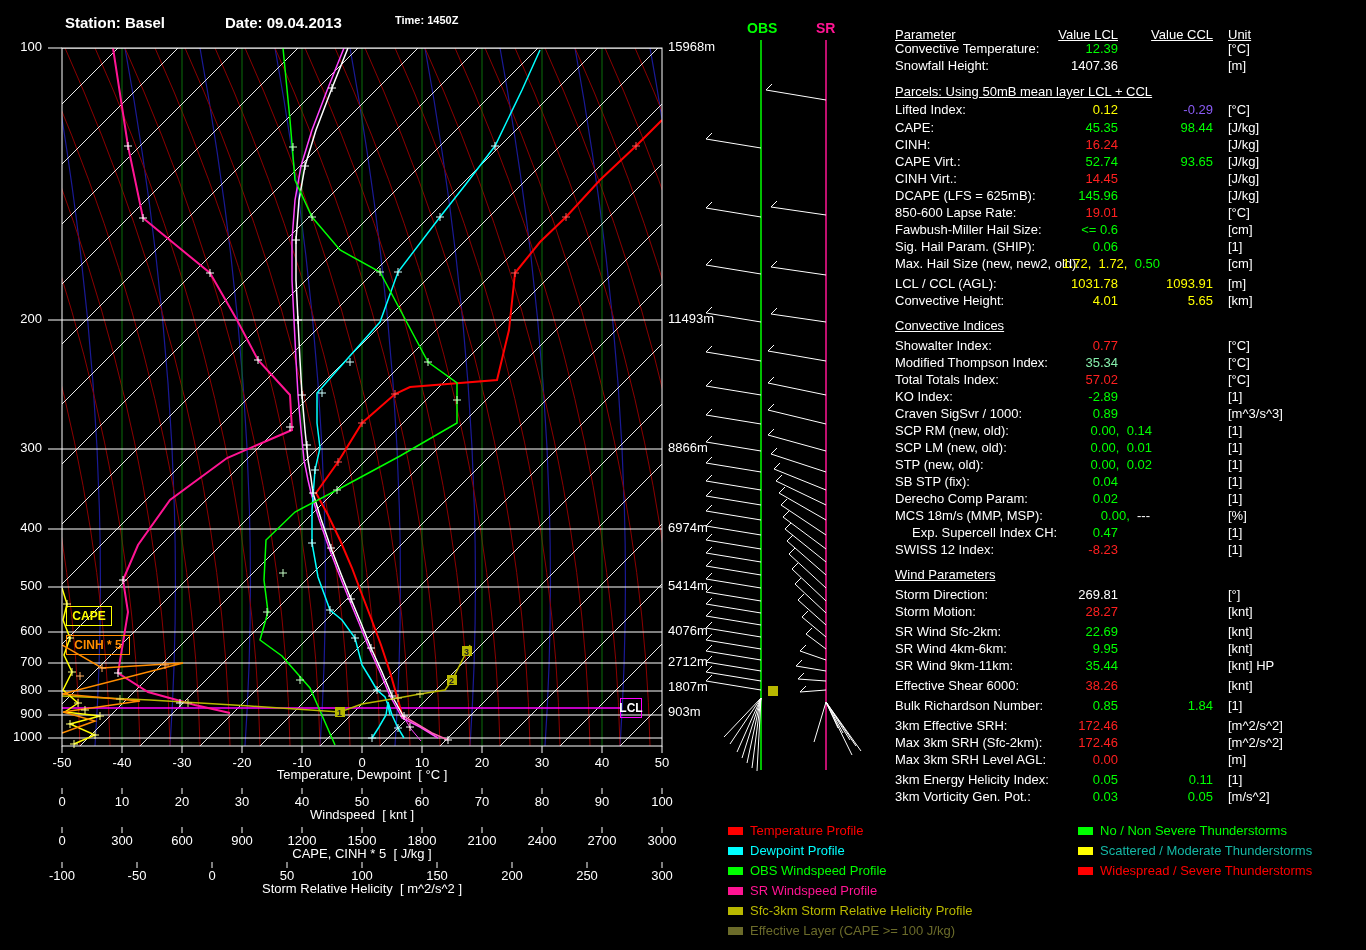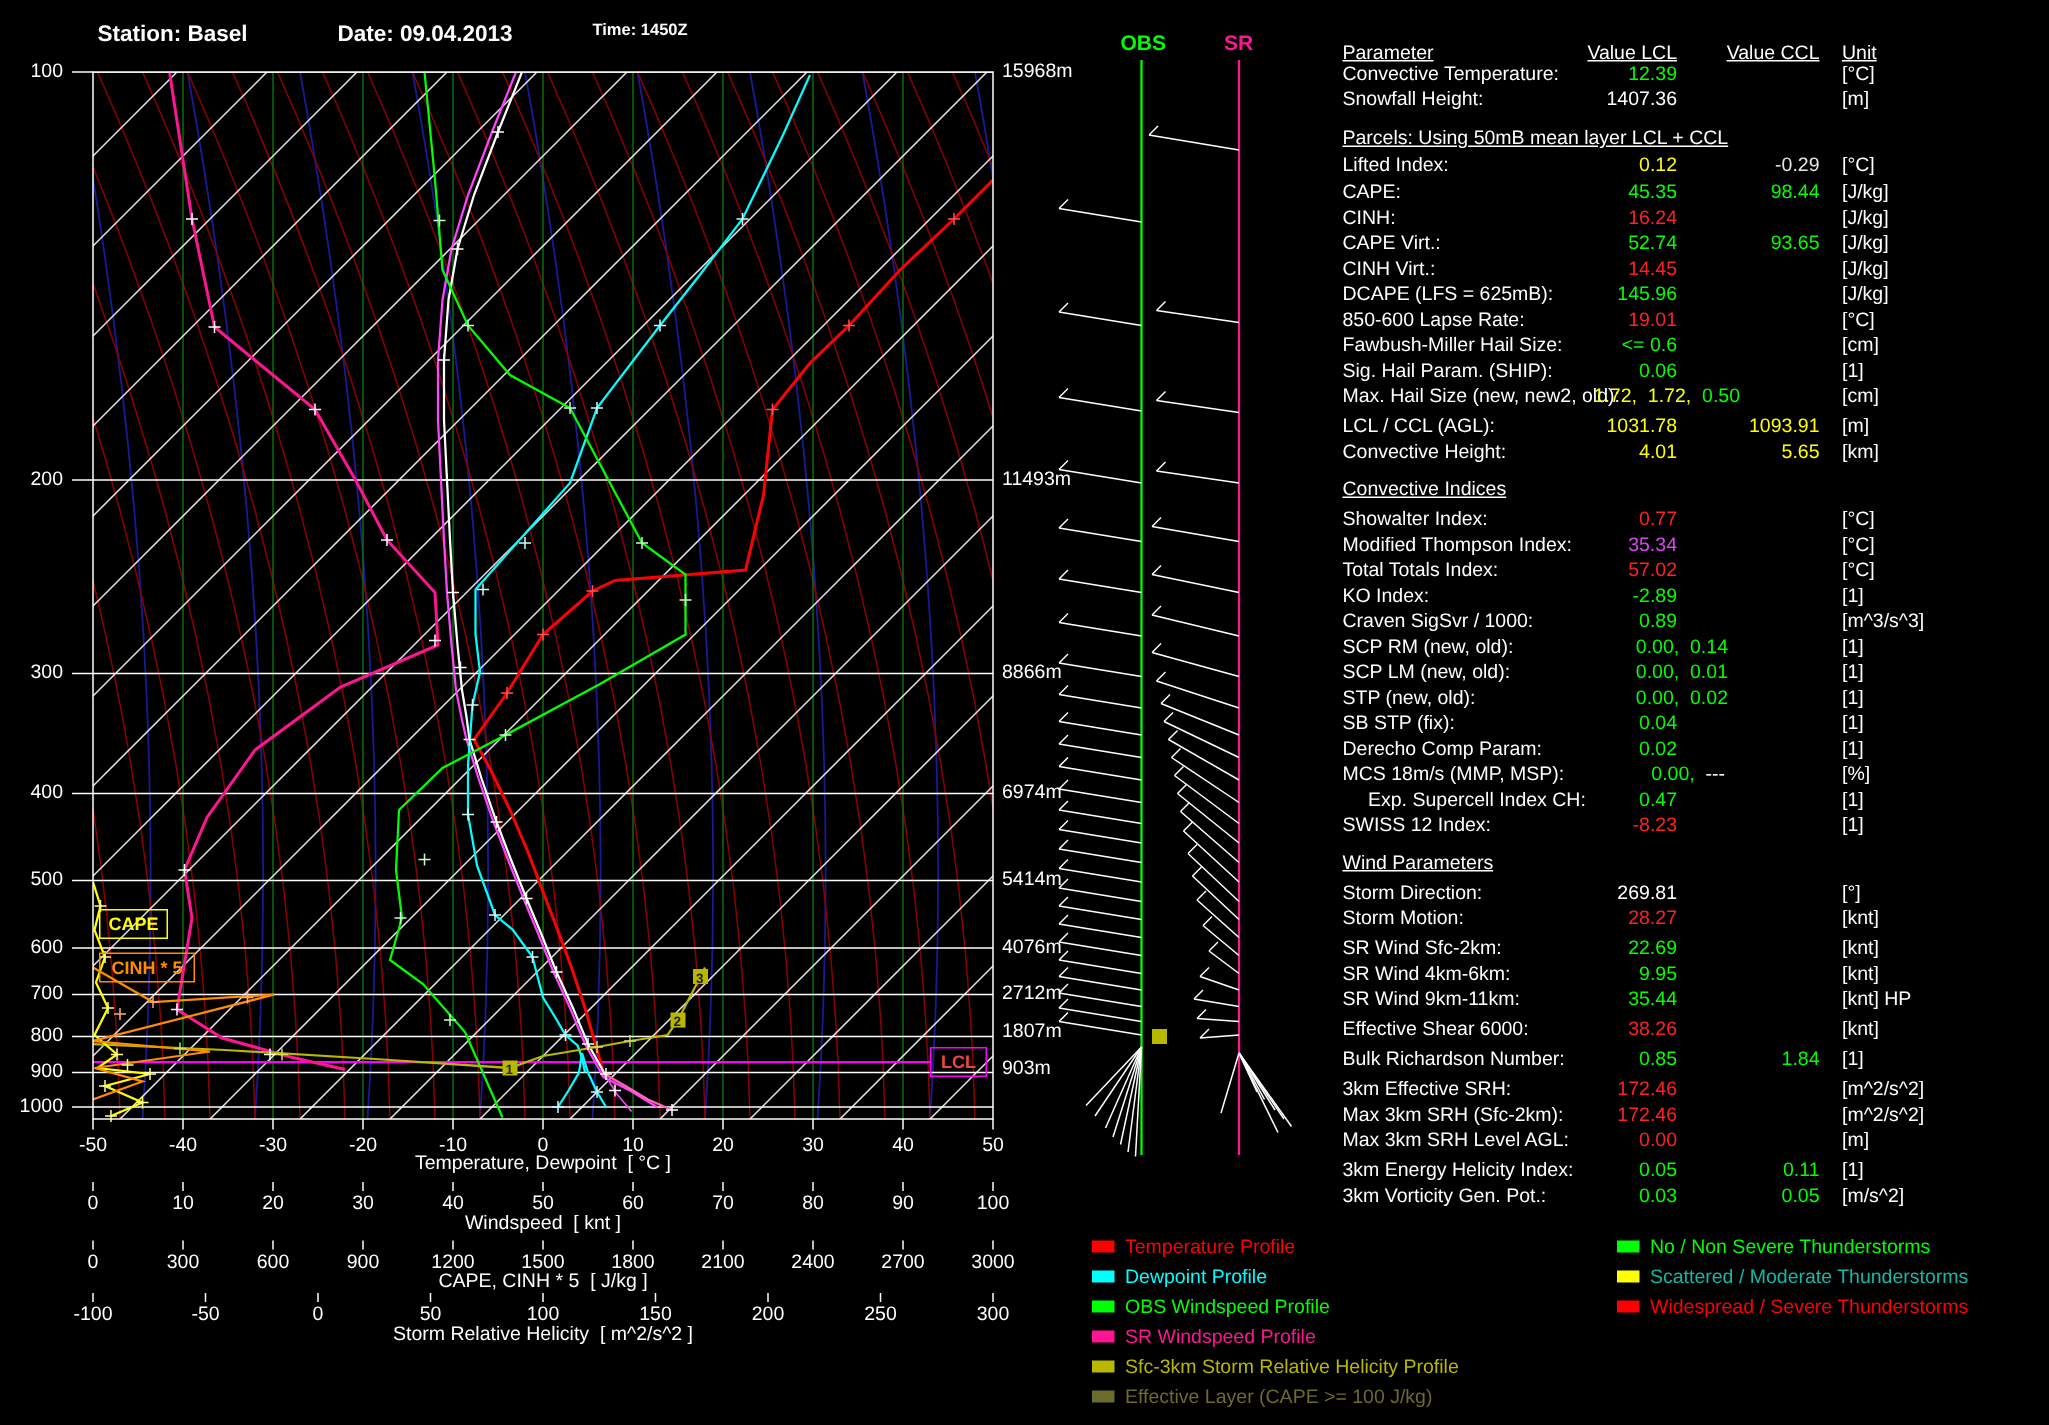--- a/index.html
+++ b/index.html
@@ -395,21 +395,21 @@
 
 <div class="abs b" style="left:65px;top:14px;font-size:15px">Station: Basel</div>
 <div class="abs b" style="left:225px;top:14px;font-size:15px">Date: 09.04.2013</div>
 <div class="abs b" style="left:395px;top:14px;font-size:11px">Time: 1450Z</div>
 
 <div class="abs b" style="left:747px;top:20px;font-size:14px;color:#00ff00">OBS</div>
 <div class="abs b" style="left:816px;top:20px;font-size:14px;color:#ff1493">SR</div>
 
 <div class="lblbox" style="left:66px;top:606px;width:46px;height:20px;border-color:#ffff00;color:#ffff00">CAPE</div>
 <div class="lblbox" style="left:66px;top:635px;width:64px;height:20px;border-color:#ff8c00;color:#ff8c00">CINH * 5</div>
-<div class="lblbox" style="left:620px;top:698px;width:38px;height:20px;border-color:#ff00ff;color:#ef4444">LCL</div>
+<div class="lblbox" style="left:620px;top:698px;width:22px;height:20px;border-color:#ff00ff;color:#ffffff">LCL</div>
 
 <div class="abs t ca" style="left:362px;top:768px">Temperature, Dewpoint  [ °C ]</div>
 <div class="abs t ca" style="left:362px;top:808px">Windspeed  [ knt ]</div>
 <div class="abs t ca" style="left:362px;top:847px">CAPE, CINH * 5  [ J/kg ]</div>
 <div class="abs t ca" style="left:362px;top:882px">Storm Relative Helicity  [ m^2/s^2 ]</div>
 
 <div id="labels">
     <div class="abs t" style="left: 337px; top: 706px; font-size: 9px; color: rgb(34, 34, 34); font-weight: bold;">1</div>
     <div class="abs t" style="left: 449px; top: 674px; font-size: 9px; color: rgb(34, 34, 34); font-weight: bold;">2</div>
     <div class="abs t" style="left: 464px; top: 645px; font-size: 9px; color: rgb(34, 34, 34); font-weight: bold;">3</div>
@@ -482,21 +482,21 @@
     <div class="abs t ul" style="top: 28px; left: 1228px;">Unit</div>
     <div class="abs t" style="left: 895px; top: 42px;">Convective Temperature:</div>
     <div class="abs t" style="right: 248px; top: 42px;"><span style="color: rgb(0, 255, 0);">12.39</span></div>
     <div class="abs t" style="left: 1228px; top: 42px;">[°C]</div>
     <div class="abs t" style="left: 895px; top: 59px;">Snowfall Height:</div>
     <div class="abs t" style="right: 248px; top: 59px;"><span style="color: rgb(255, 255, 255);">1407.36</span></div>
     <div class="abs t" style="left: 1228px; top: 59px;">[m]</div>
     <div class="abs t ul" style="left: 895px; top: 85px;">Parcels: Using 50mB mean layer LCL + CCL</div>
     <div class="abs t" style="left: 895px; top: 103px;">Lifted Index:</div>
     <div class="abs t" style="right: 248px; top: 103px;"><span style="color: rgb(255, 255, 0);">0.12</span></div>
-    <div class="abs t" style="right: 153px; top: 103px;"><span style="color: #e5e5e5;">-0.29</span></div>
+    <div class="abs t" style="right: 153px; top: 103px;"><span style="color: #8b5cf6;">-0.29</span></div>
     <div class="abs t" style="left: 1228px; top: 103px;">[°C]</div>
     <div class="abs t" style="left: 895px; top: 121px;">CAPE:</div>
     <div class="abs t" style="right: 248px; top: 121px;"><span style="color: rgb(0, 255, 0);">45.35</span></div>
     <div class="abs t" style="right: 153px; top: 121px;"><span style="color: rgb(0, 255, 0);">98.44</span></div>
     <div class="abs t" style="left: 1228px; top: 121px;">[J/kg]</div>
     <div class="abs t" style="left: 895px; top: 138px;">CINH:</div>
     <div class="abs t" style="right: 248px; top: 138px;"><span style="color: rgb(255, 32, 32);">16.24</span></div>
     <div class="abs t" style="left: 1228px; top: 138px;">[J/kg]</div>
     <div class="abs t" style="left: 895px; top: 155px;">CAPE Virt.:</div>
     <div class="abs t" style="right: 248px; top: 155px;"><span style="color: rgb(0, 255, 0);">52.74</span></div>
@@ -526,21 +526,21 @@
     <div class="abs t" style="left: 1228px; top: 277px;">[m]</div>
     <div class="abs t" style="left: 895px; top: 294px;">Convective Height:</div>
     <div class="abs t" style="right: 248px; top: 294px;"><span style="color: rgb(255, 255, 0);">4.01</span></div>
     <div class="abs t" style="right: 153px; top: 294px;"><span style="color: rgb(255, 255, 0);">5.65</span></div>
     <div class="abs t" style="left: 1228px; top: 294px;">[km]</div>
     <div class="abs t ul" style="left: 895px; top: 319px;">Convective Indices</div>
     <div class="abs t" style="left: 895px; top: 339px;">Showalter Index:</div>
     <div class="abs t" style="right: 248px; top: 339px;"><span style="color: rgb(255, 32, 32);">0.77</span></div>
     <div class="abs t" style="left: 1228px; top: 339px;">[°C]</div>
     <div class="abs t" style="left: 895px; top: 356px;">Modified Thompson Index:</div>
-    <div class="abs t" style="right: 248px; top: 356px;"><span style="color: #d946ef;">35.34</span></div>
+    <div class="abs t" style="right: 248px; top: 356px;"><span style="color: #86efac;">35.34</span></div>
     <div class="abs t" style="left: 1228px; top: 356px;">[°C]</div>
     <div class="abs t" style="left: 895px; top: 373px;">Total Totals Index:</div>
     <div class="abs t" style="right: 248px; top: 373px;"><span style="color: rgb(255, 32, 32);">57.02</span></div>
     <div class="abs t" style="left: 1228px; top: 373px;">[°C]</div>
     <div class="abs t" style="left: 895px; top: 390px;">KO Index:</div>
     <div class="abs t" style="right: 248px; top: 390px;"><span style="color: rgb(0, 255, 0);">-2.89</span></div>
     <div class="abs t" style="left: 1228px; top: 390px;">[1]</div>
     <div class="abs t" style="left: 895px; top: 407px;">Craven SigSvr / 1000:</div>
     <div class="abs t" style="right: 248px; top: 407px;"><span style="color: rgb(0, 255, 0);">0.89</span></div>
     <div class="abs t" style="left: 1228px; top: 407px;">[m^3/s^3]</div>

